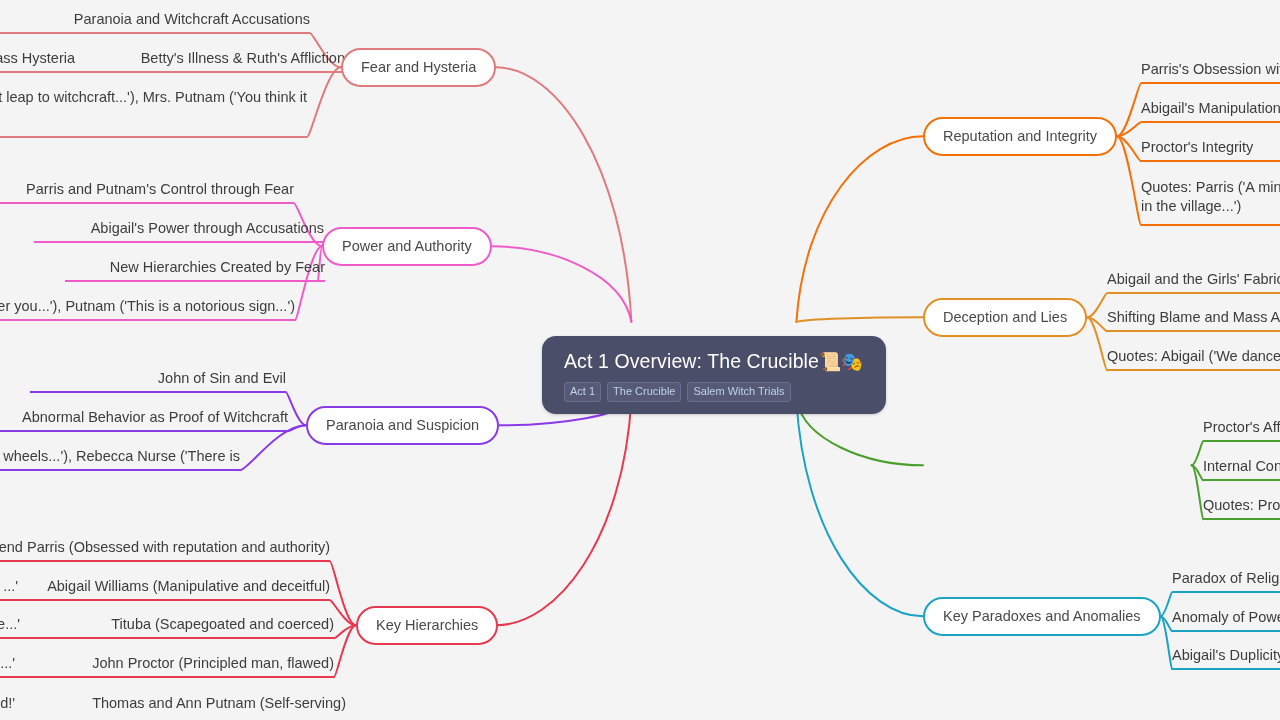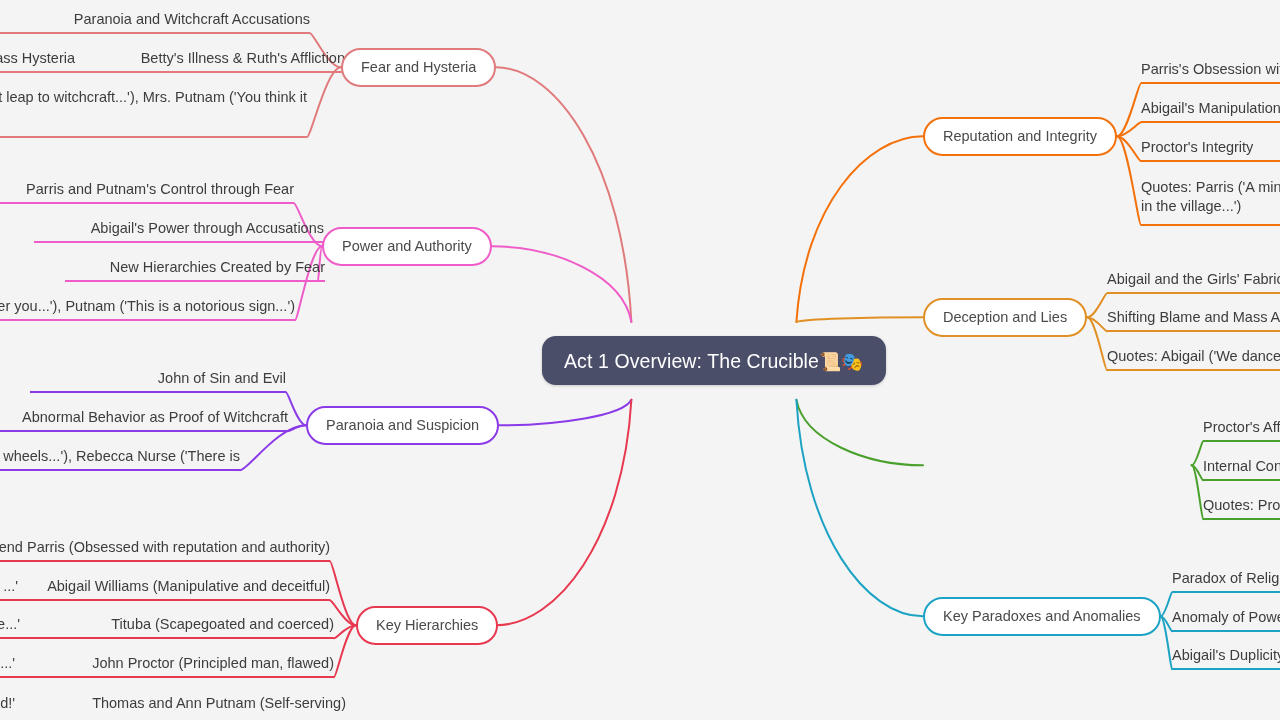--- a/index.html
+++ b/index.html
@@ -200,15 +200,20 @@
 
   <div class="topic-node" style="left:923px; top:298px; border-color:#e09024;">Deception and Lies</div>
 
 
   <div class="topic-node" style="left:923px; top:597px; border-color:#1ca3c4;">Key Paradoxes and Anomalies</div>
 
   <div class="root-node" style="left:542px; top:322px;margin-top:14px;">
     <div class="root-title">
       <span>Act 1 Overview: The Crucible</span><span class="emoji">📜🎭</span>
     </div>
+    <div class="root-tags">
+      <span class="root-tag">Act 1</span>
+      <span class="root-tag">The Crucible</span>
+      <span class="root-tag">Salem Witch Trials</span>
+    </div>
   </div>
 
 </div>
 
 </body></html>

